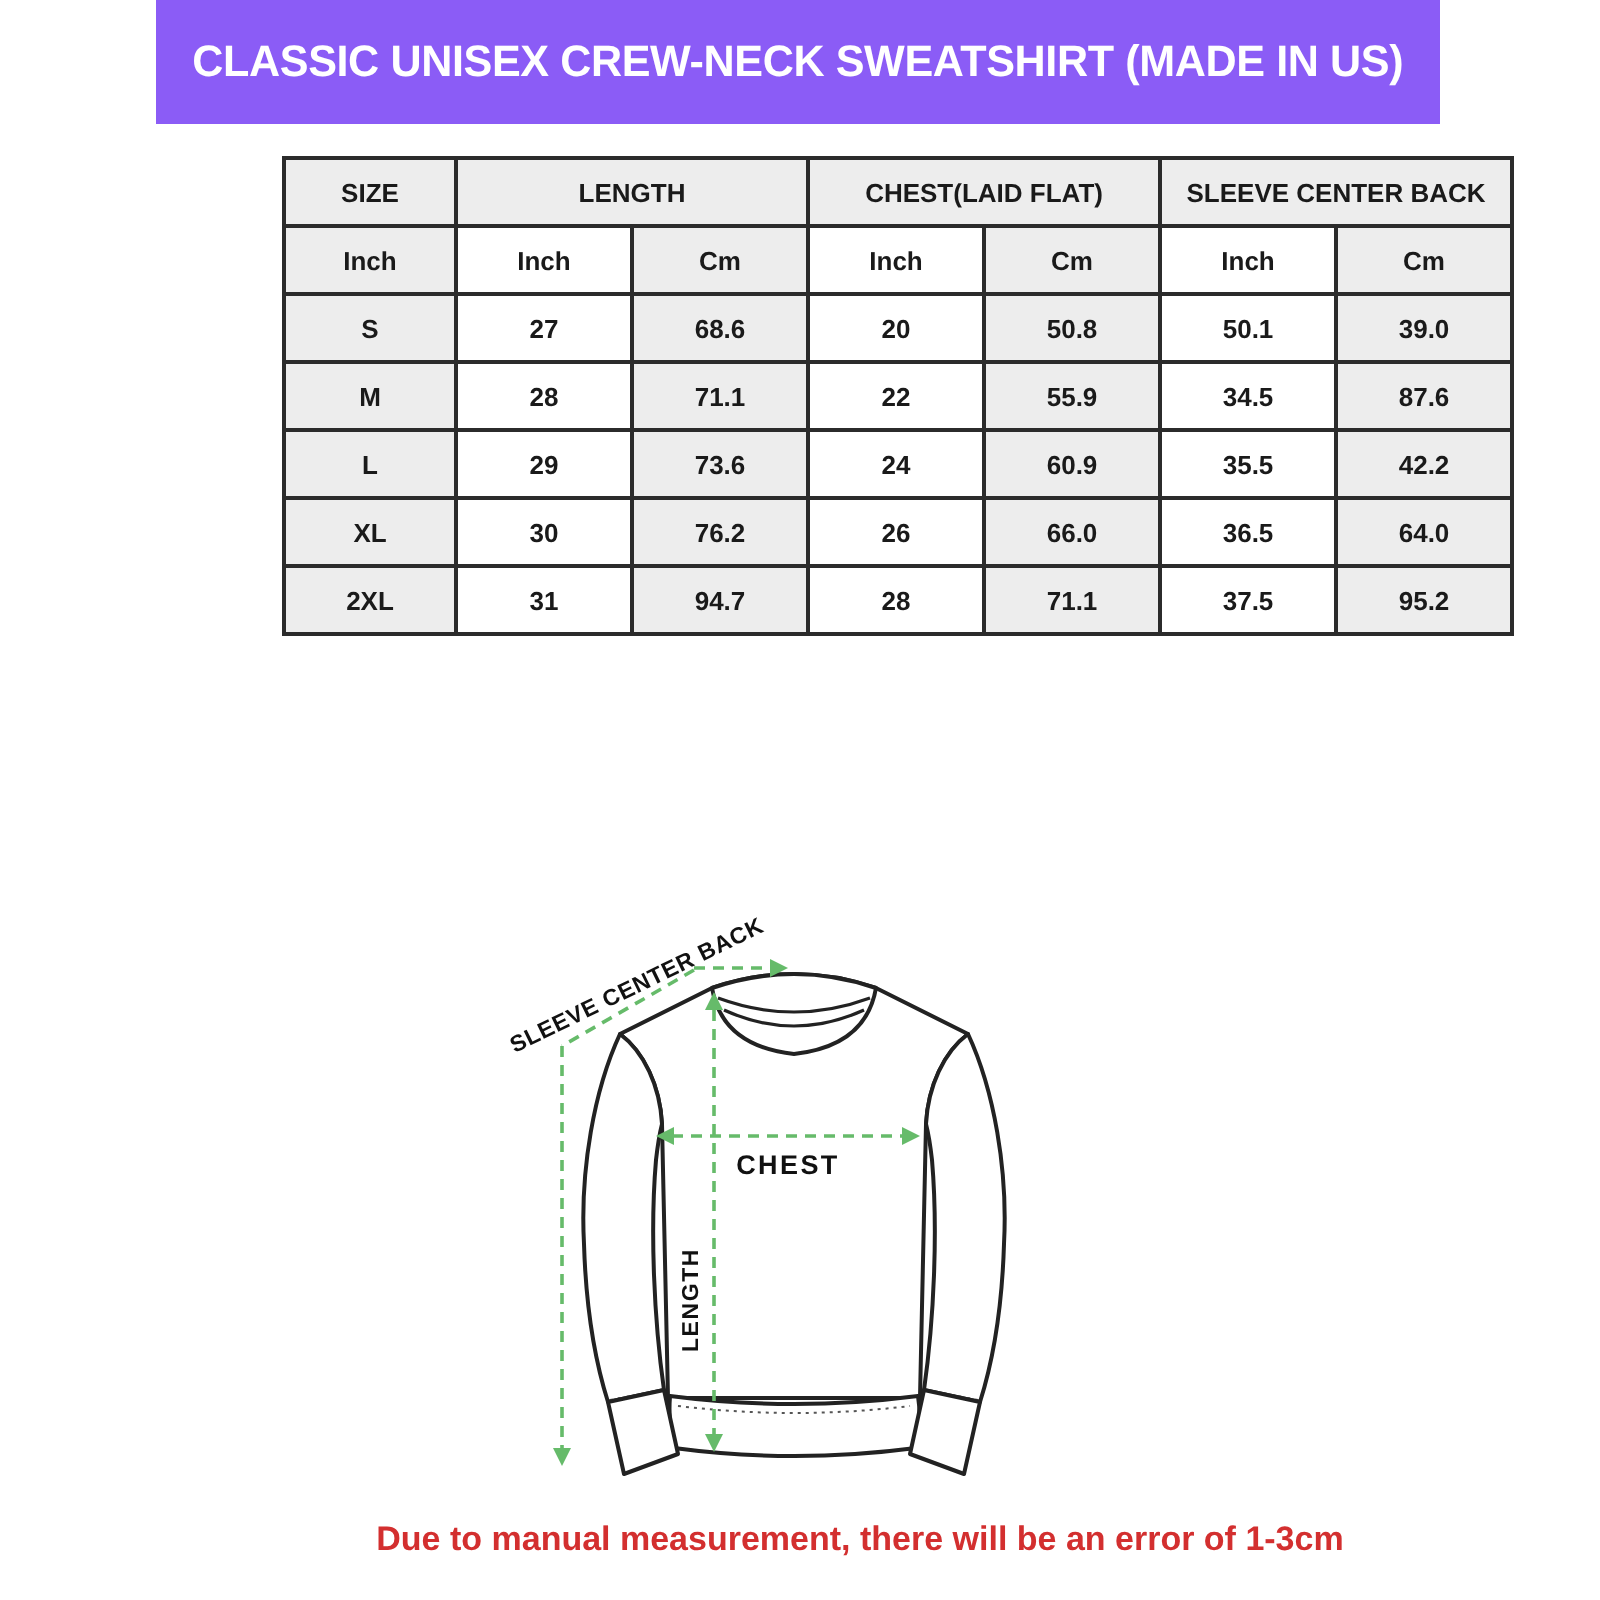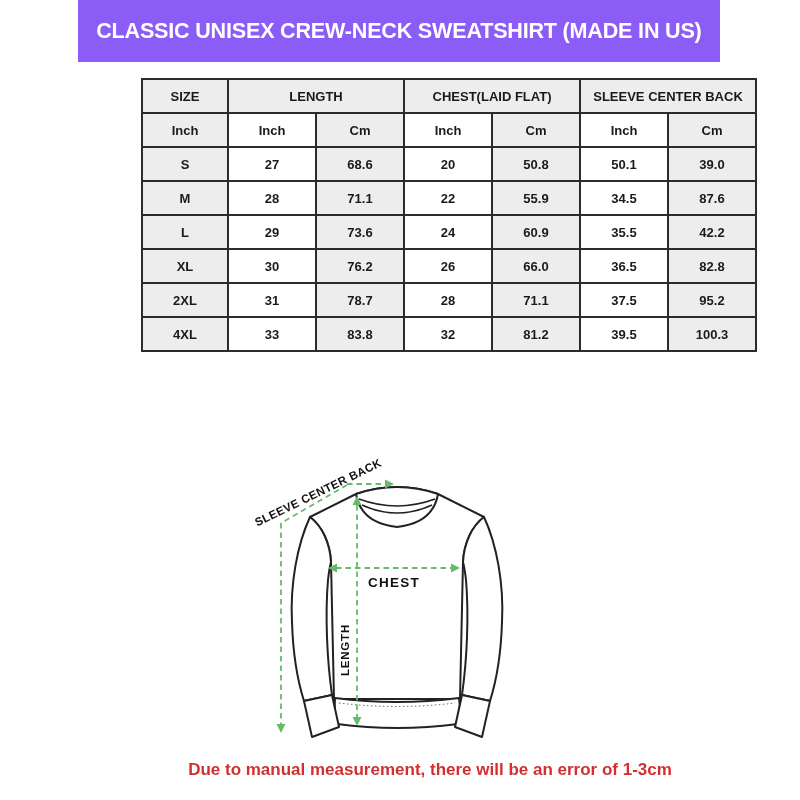--- a/index.html
+++ b/index.html
@@ -105,39 +105,30 @@
       <td>35.5</td>
       <td class="g">42.2</td>
     </tr>
     <tr>
       <td class="g">XL</td>
       <td>30</td>
       <td class="g">76.2</td>
       <td>26</td>
       <td class="g">66.0</td>
       <td>36.5</td>
-      <td class="g">82.8</td>
+      <td class="g">64.0</td>
     </tr>
     <tr>
       <td class="g">2XL</td>
       <td>31</td>
-      <td class="g">78.7</td>
+      <td class="g">94.7</td>
       <td>28</td>
       <td class="g">71.1</td>
       <td>37.5</td>
       <td class="g">95.2</td>
-    </tr>
-    <tr>
-      <td class="g">4XL</td>
-      <td>33</td>
-      <td class="g">83.8</td>
-      <td>32</td>
-      <td class="g">81.2</td>
-      <td>39.5</td>
-      <td class="g">100.3</td>
     </tr>
   </tbody>
     </table>
 </div>
 
 <svg class="diagram" viewBox="0 0 800 800">
 
   <path class="outline" d="M356,494 L310,517 C322,526 330,543 331,562 L334,699 L460,699 L463,562 C464,543 472,526 484,517 L438,494 Q397,480 356,494 Z"></path>
 
   <path class="outline" d="M335,698 Q397,706 459,698 Q461,711 458,724 Q397,732 337,724 Q334,711 335,698 Z"></path>

